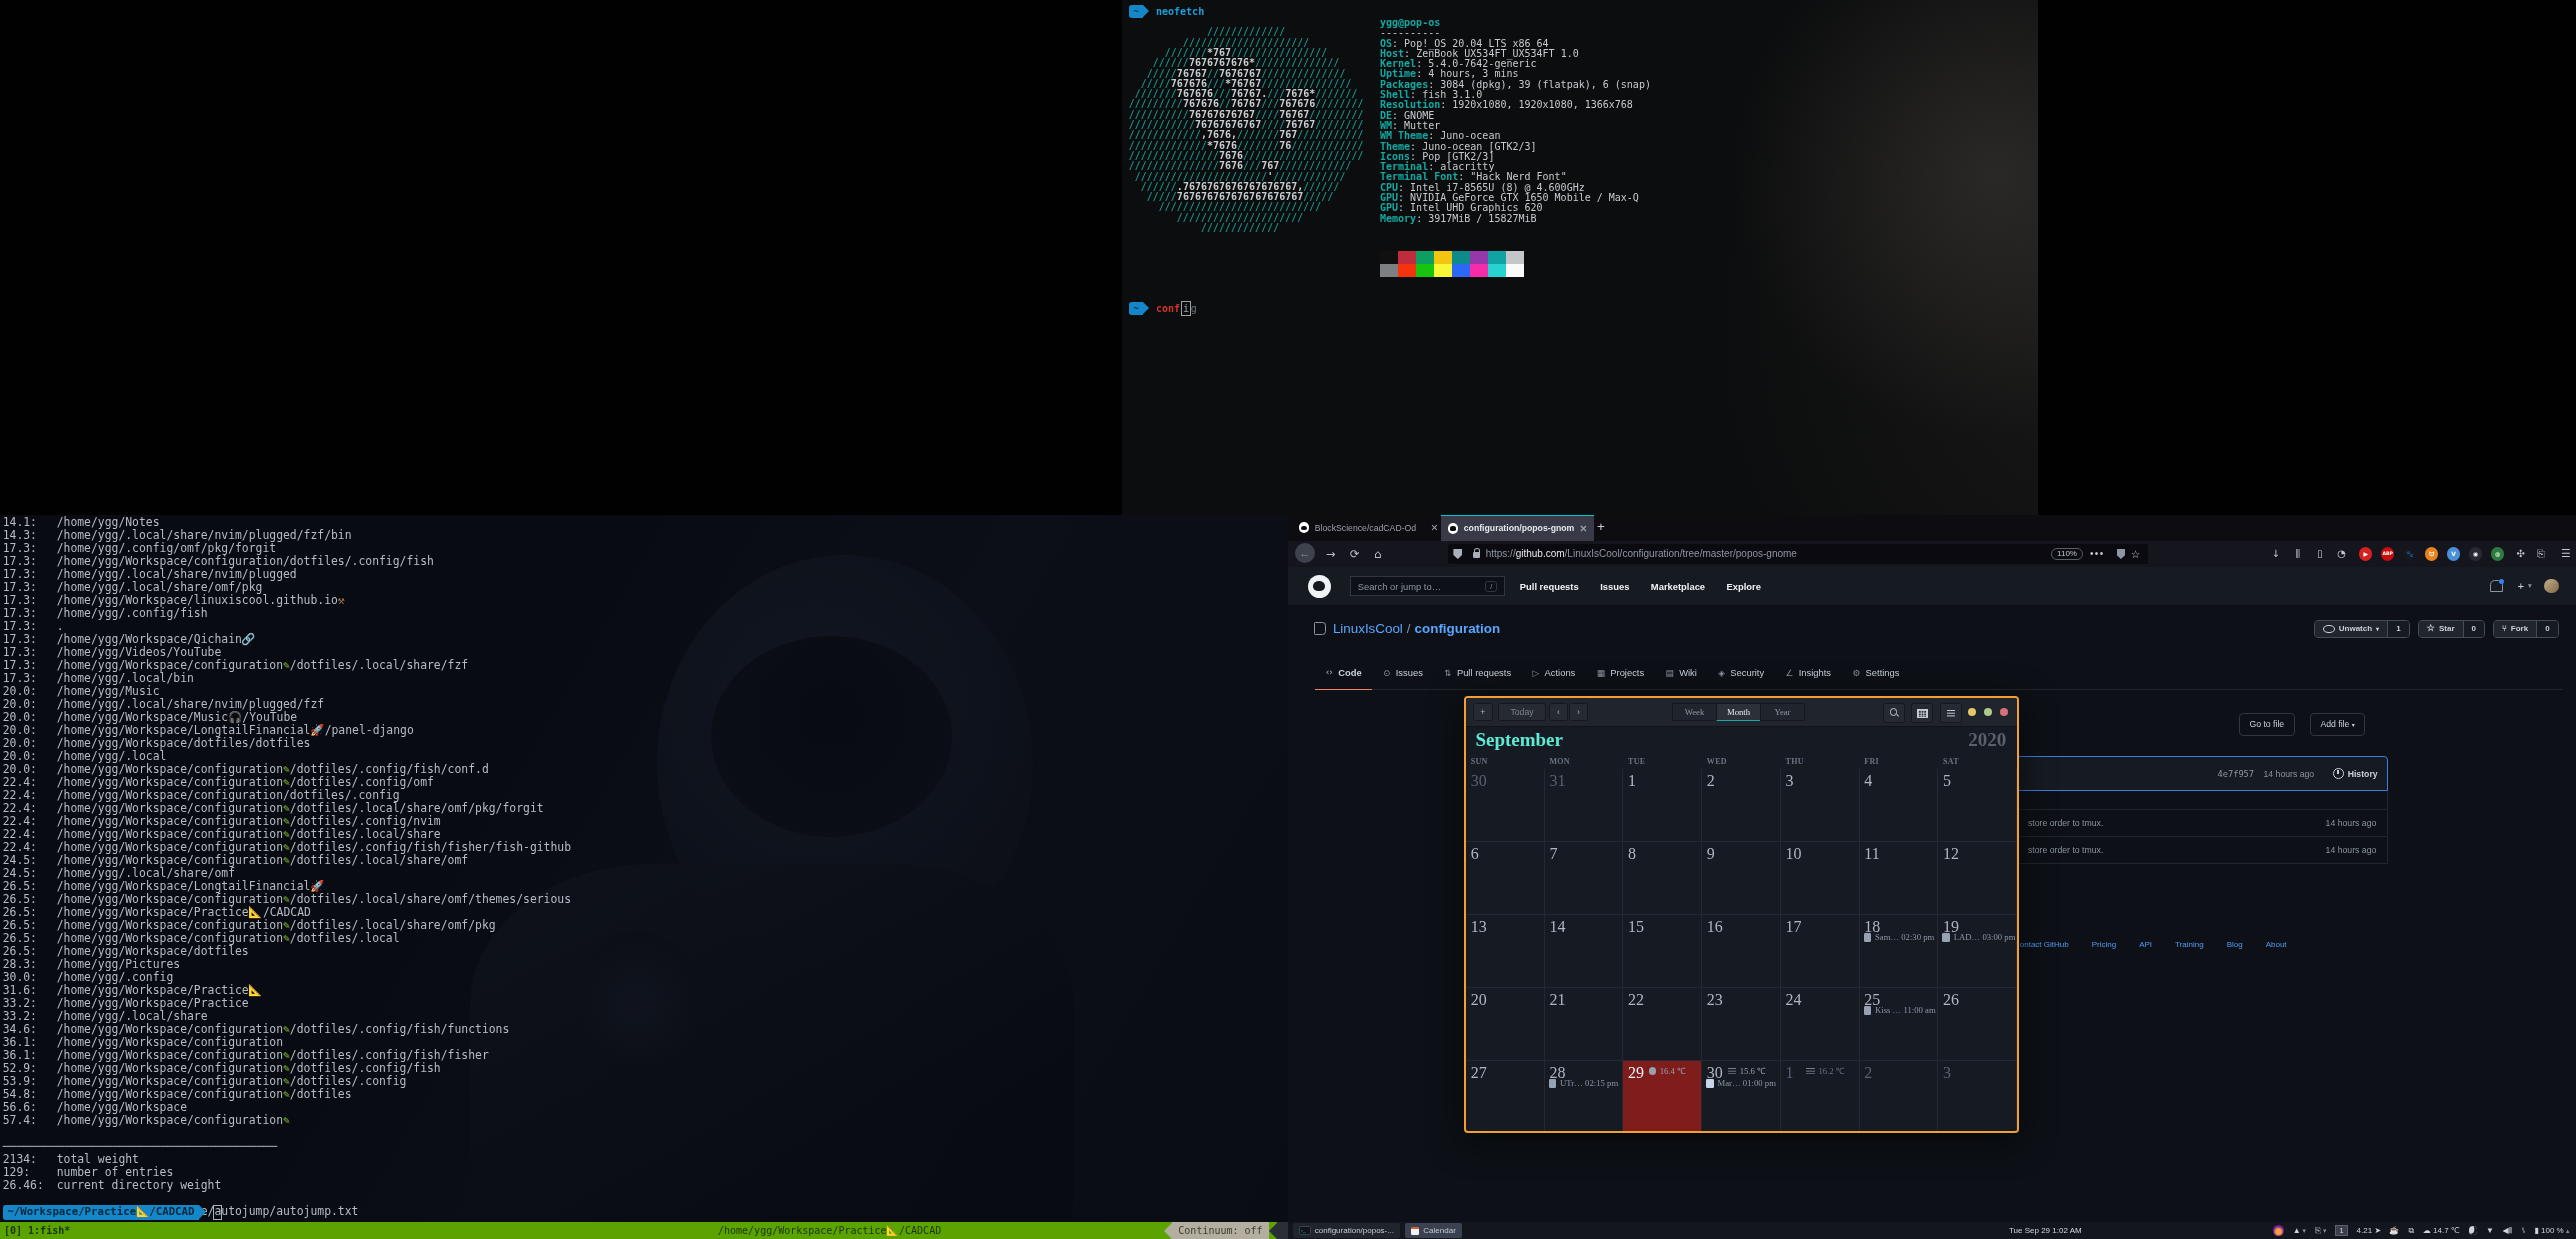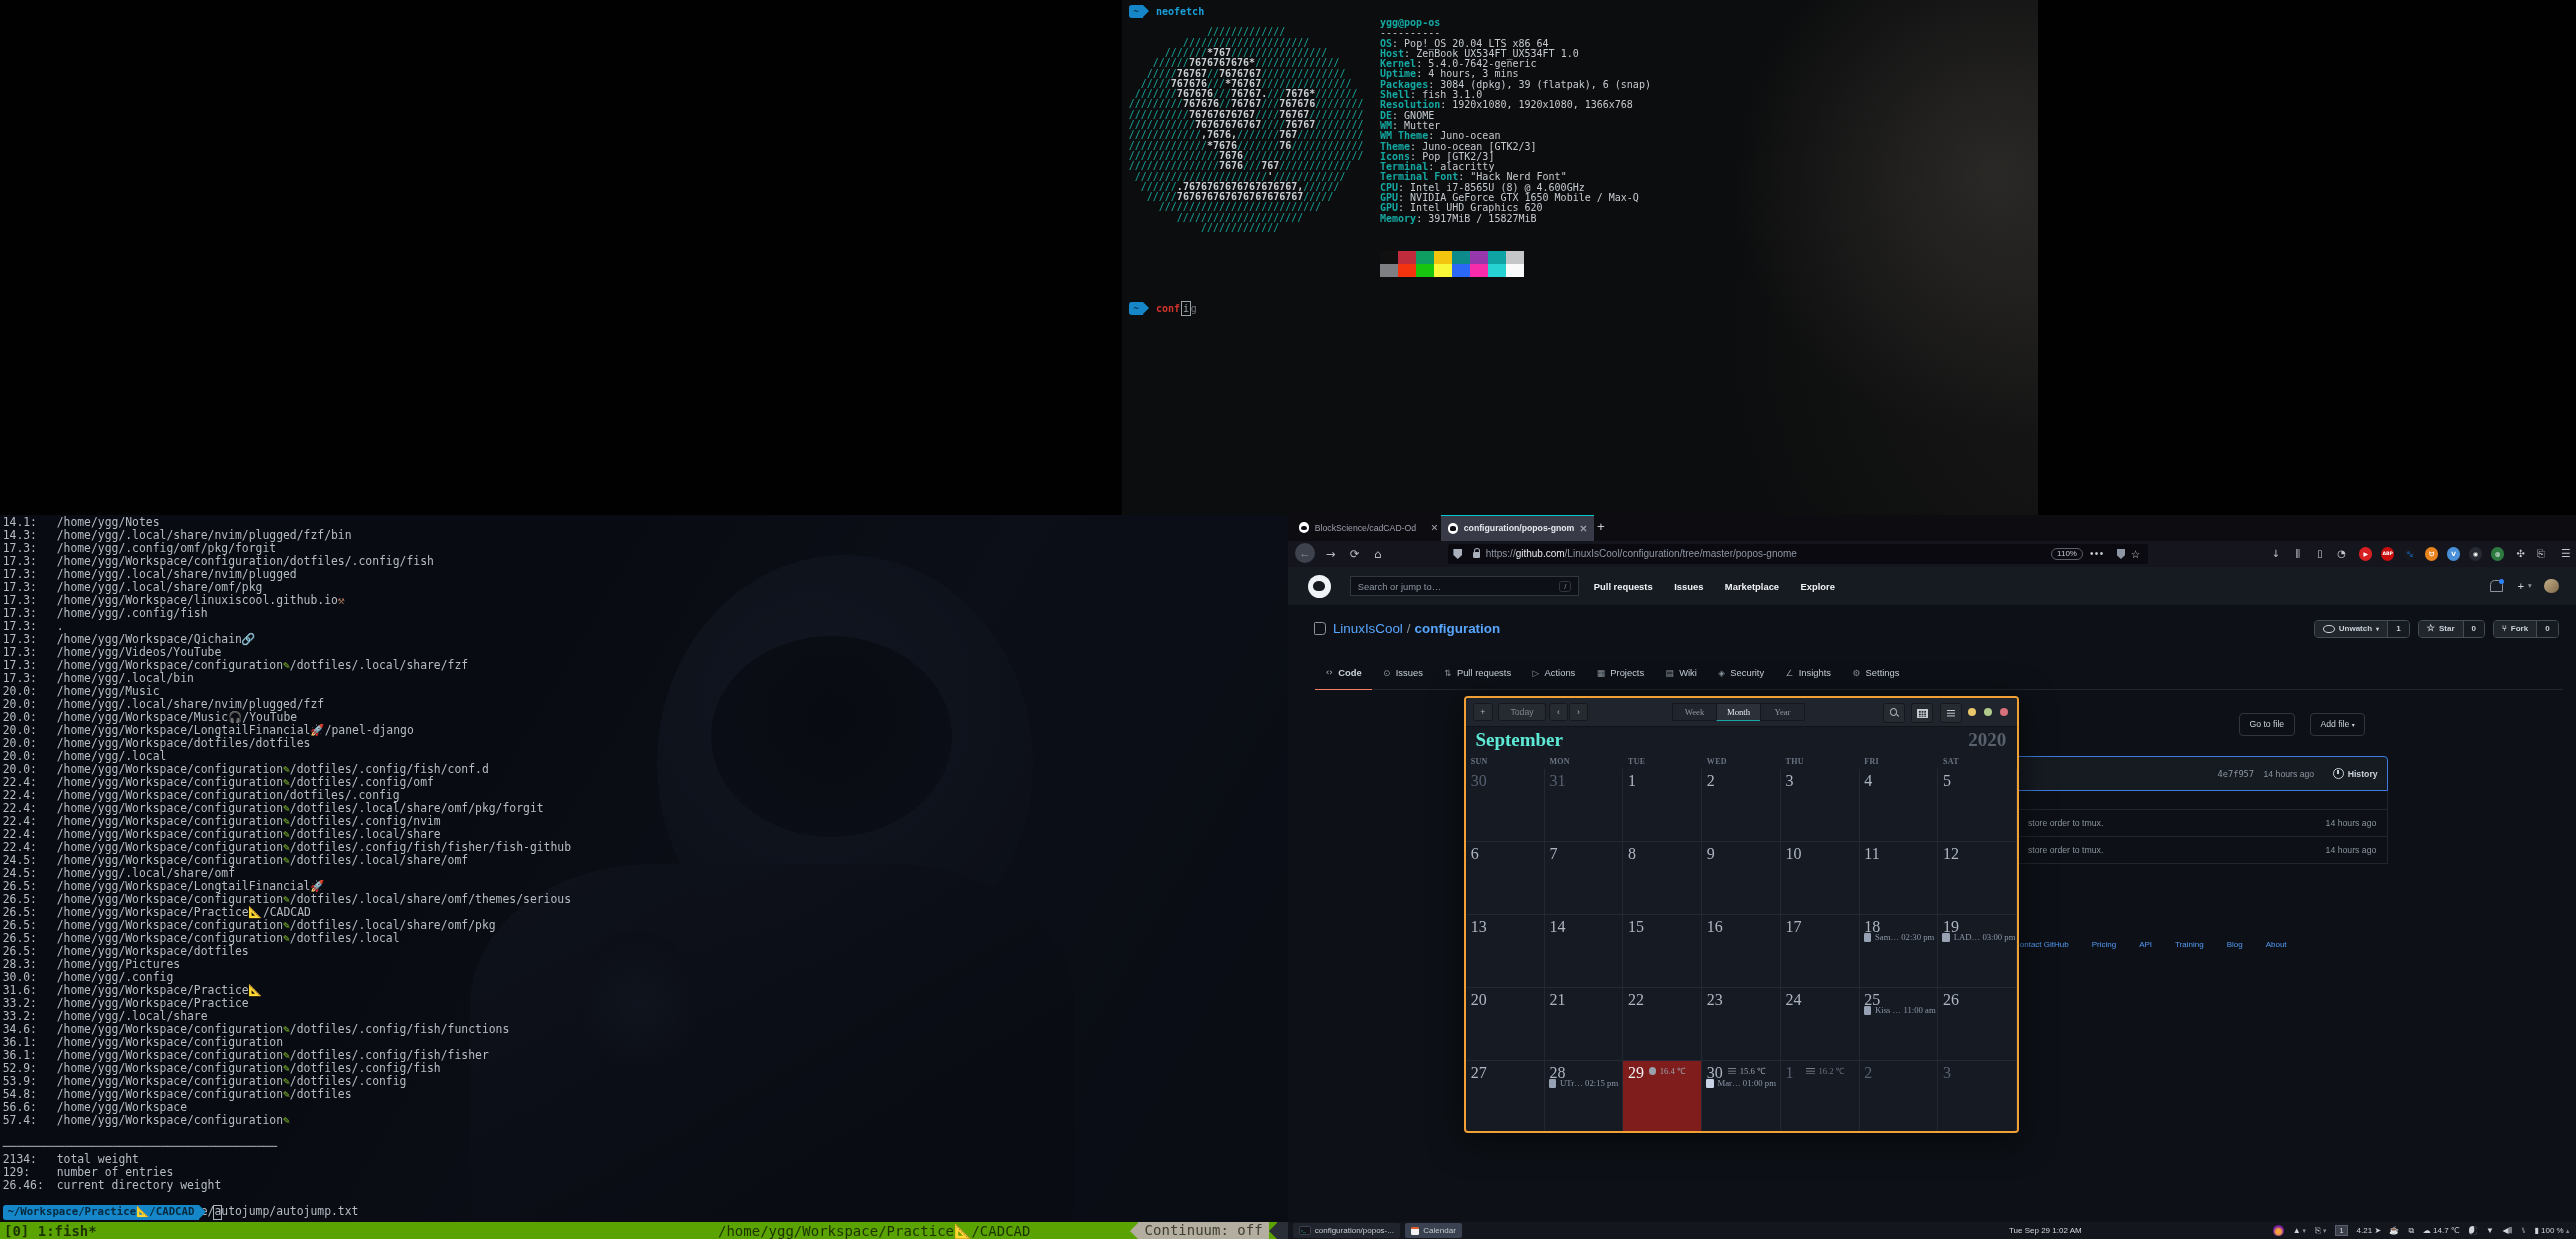--- a/index.html
+++ b/index.html
@@ -13,21 +13,21 @@
   #term-left{left:0;top:515px;width:1288px;height:725px;background:rgba(8,10,16,0.55);}
   .tline{white-space:pre;font-family:"DejaVu Sans Mono",monospace;font-size:11.4px;line-height:13px;height:13px;color:#b6bcc4;}
   .tscore{display:inline-block;width:54px;padding-left:2.7px;}
   #term-lines{position:absolute;left:0;top:1.3px;}
   #fish-prompt{position:absolute;left:2.7px;top:690px;height:14.8px;display:flex;align-items:center;}
   .pillblue{background:#1586c8;color:#07293e;font-family:"DejaVu Sans Mono",monospace;font-weight:bold;font-size:10.7px;
             line-height:14.8px;padding:0 4.7px;border-radius:2.7px 0 0 2.7px;}
   .pillarrow{width:0;height:0;border:7.4px solid transparent;border-left:7.4px solid #1586c8;border-right-width:0;}
   .cursorbox{width:7.4px;height:12.7px;border:0.7px solid #aab2ba;margin-left:6.7px;}
   #tmux{left:0;top:1222px;width:1288px;height:17.4px;background:#5aa300;display:flex;align-items:center;
-        font-family:"DejaVu Sans Mono",monospace;font-size:14px;color:#1d3302;}
+        font-family:"DejaVu Sans Mono",monospace;font-size:10px;color:#1d3302;}
   #tmux .tmx-left{padding-left:4px;font-weight:bold;}
   #tmux .tmx-center{position:absolute;left:718px;}
   .tri-left-gray{width:0;height:0;border:8.7px solid transparent;border-right:8.7px solid #b3ae9f;border-left-width:0;}
   .tmx-right{background:#b3ae9f;color:#3f3c32;height:17.4px;line-height:17.4px;padding:0 6.7px;}
   .tri-left-dark{width:0;height:0;border:8.7px solid transparent;border-right:8.7px solid #2a2e36;border-left-width:0;}
   .tmx-nub{background:#2a2e36;width:10.7px;height:17.4px;}
 
   
   #term-top{left:1122px;top:0;width:916px;height:515px;background:
      radial-gradient(circle 376px at 872px 174px, rgba(66,62,57,0.50), rgba(18,18,18,0) 70%),
@@ -74,21 +74,21 @@
   #ff-zoom{margin-left:auto;border:0.7px solid #5a5f6b;border-radius:6.7px;padding:0.7px 5.4px;font-size:8px;color:#c6cad2;}
   #ff-dots{margin:0 6.7px;color:#c6cad2;letter-spacing:1.3px;}
   .star{width:10.7px;height:10.7px;color:#c6cad2;font-size:10.7px;line-height:10.7px;margin-right:6.7px;}
   .ffico{position:absolute;top:6.7px;width:13.4px;height:13.4px;color:#c3c7ce;font-size:10px;text-align:center;line-height:13.4px;font-family:"DejaVu Sans",sans-serif;}
   .extdot{border-radius:50%;font-size:6px;font-weight:bold;color:#fff;line-height:13.4px;}
 
   
   #gh-header{position:absolute;left:0;top:52px;width:1288px;height:38px;background:#161b22;display:flex;align-items:center;}
   #gh-logo{width:23px;height:23px;border-radius:50%;background:#f0f3f6;margin-left:20px;position:relative;flex:none;}
   #gh-logo:after{content:"";position:absolute;left:5.4px;top:6.7px;width:12px;height:10px;border-radius:50% 50% 42% 42%;background:#161b22;}
-  #gh-search{margin-left:19px;width:229px;height:20px;box-sizing:border-box;background:#0d1117;border:0.7px solid #30363d;border-radius:0;
+  #gh-search{margin-left:19px;width:155px;height:20px;box-sizing:border-box;background:#0d1117;border:0.7px solid #30363d;border-radius:0;
              display:flex;align-items:center;color:#8b949e;font-size:9.4px;padding:0 6.7px;}
   #gh-search .slash{margin-left:auto;border:0.7px solid #30363d;border-radius:2.7px;font-size:7.4px;padding:0 4px;color:#8b949e;}
   #gh-nav{display:flex;margin-left:14.8px;}
   #gh-nav span{color:#f0f3f6;font-weight:bold;font-size:9.4px;margin-right:21.5px;white-space:nowrap;}
   #gh-hdr-right{margin-left:auto;display:flex;align-items:center;margin-right:17.4px;}
   .bell{width:10.7px;height:9.4px;border-radius:4.7px 4.7px 0 0;border:1.3px solid #8b949e;border-bottom:1.3px solid #8b949e;position:relative;margin-right:14.8px;}
   .bell .bdot{position:absolute;right:-2.7px;top:-2.7px;width:5.4px;height:5.4px;border-radius:50%;background:#2f81f7;}
   .plus{color:#c9d1d9;font-size:11.4px;margin-right:4px;}
   .caret{color:#8b949e;font-size:7.4px;margin-right:12px;}
   .avatar{width:14.8px;height:14.8px;border-radius:50%;background:linear-gradient(135deg,#c7b08a,#7d6748);}

